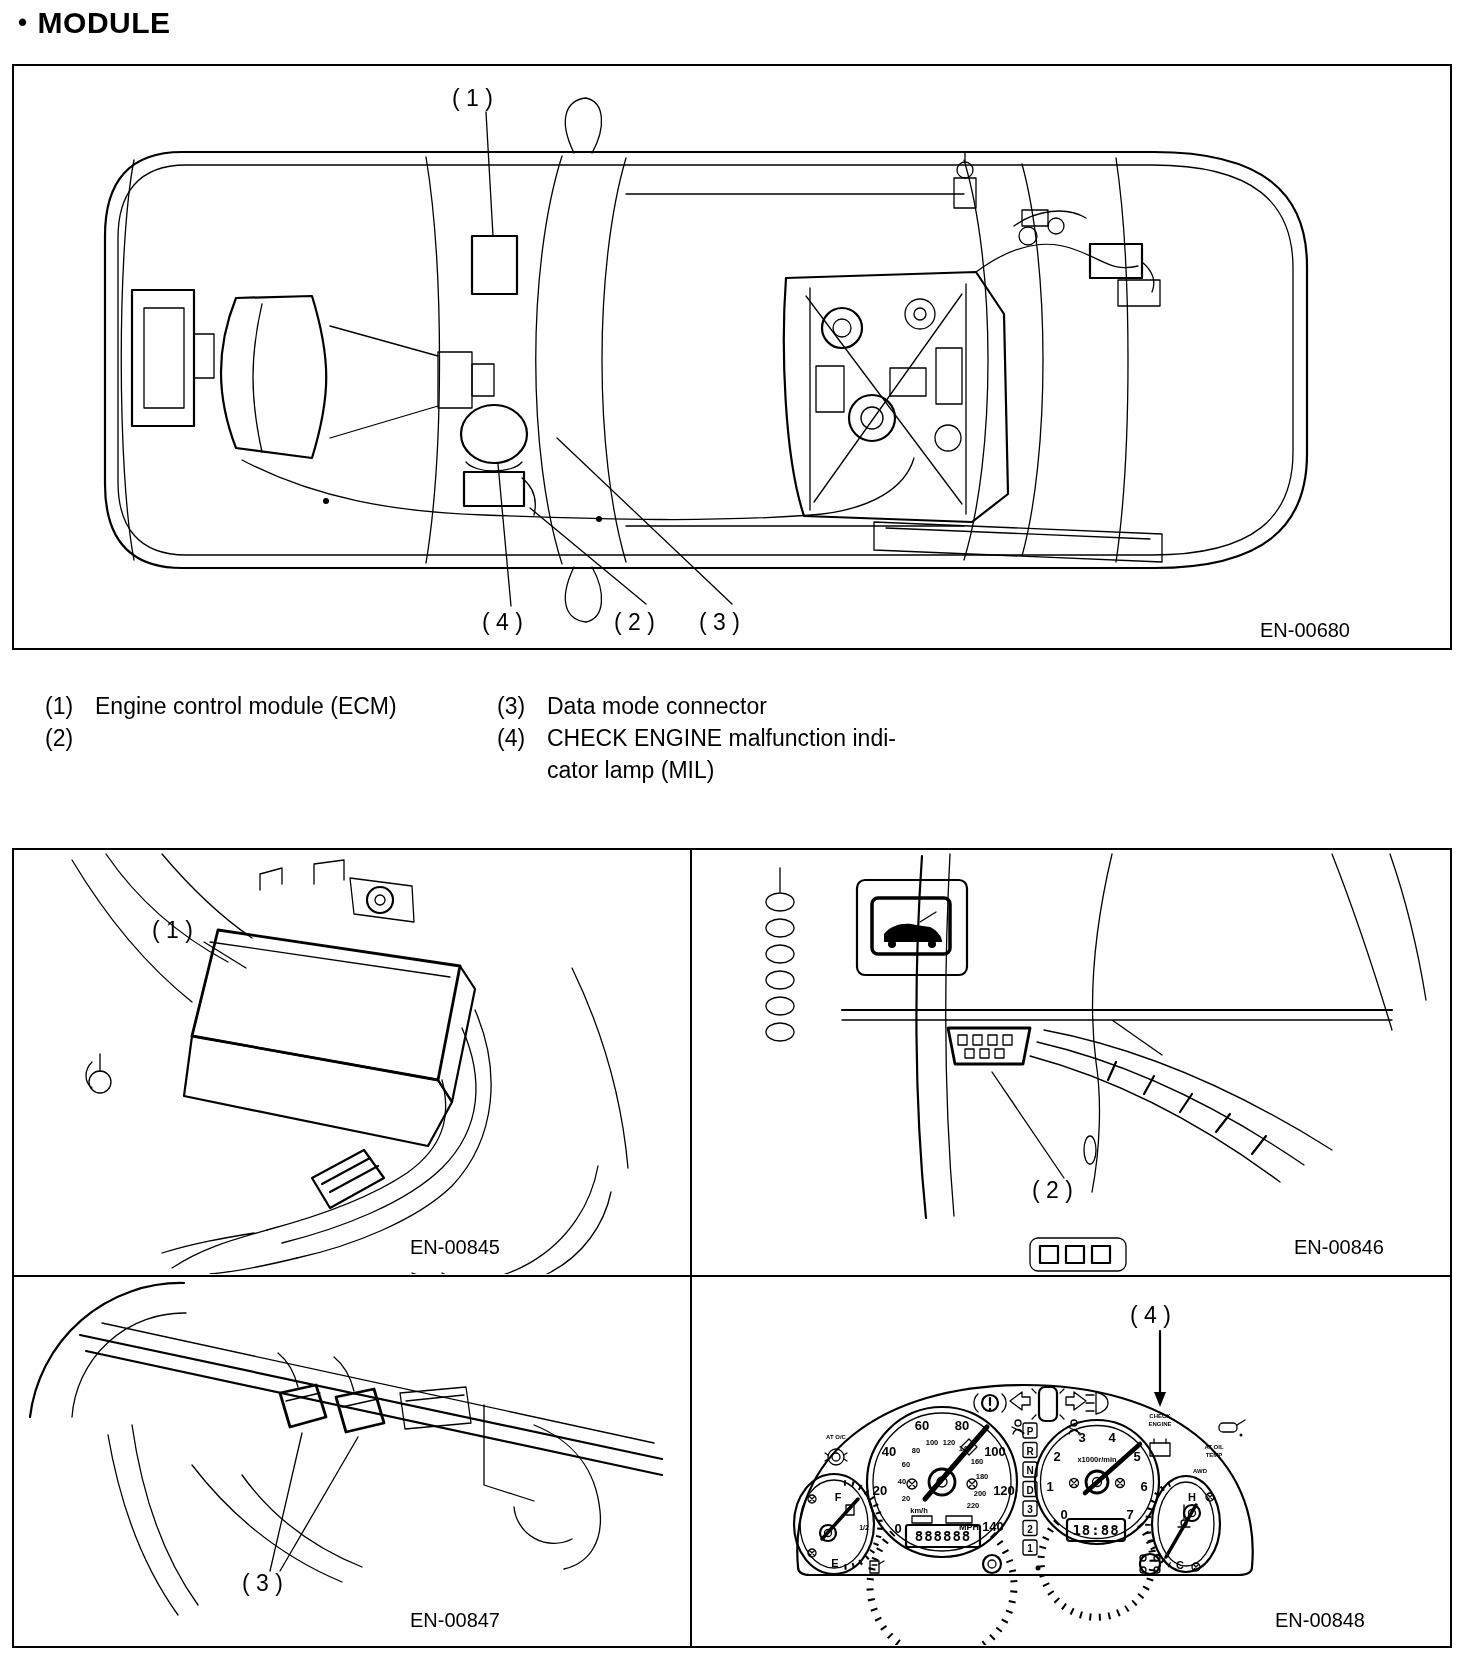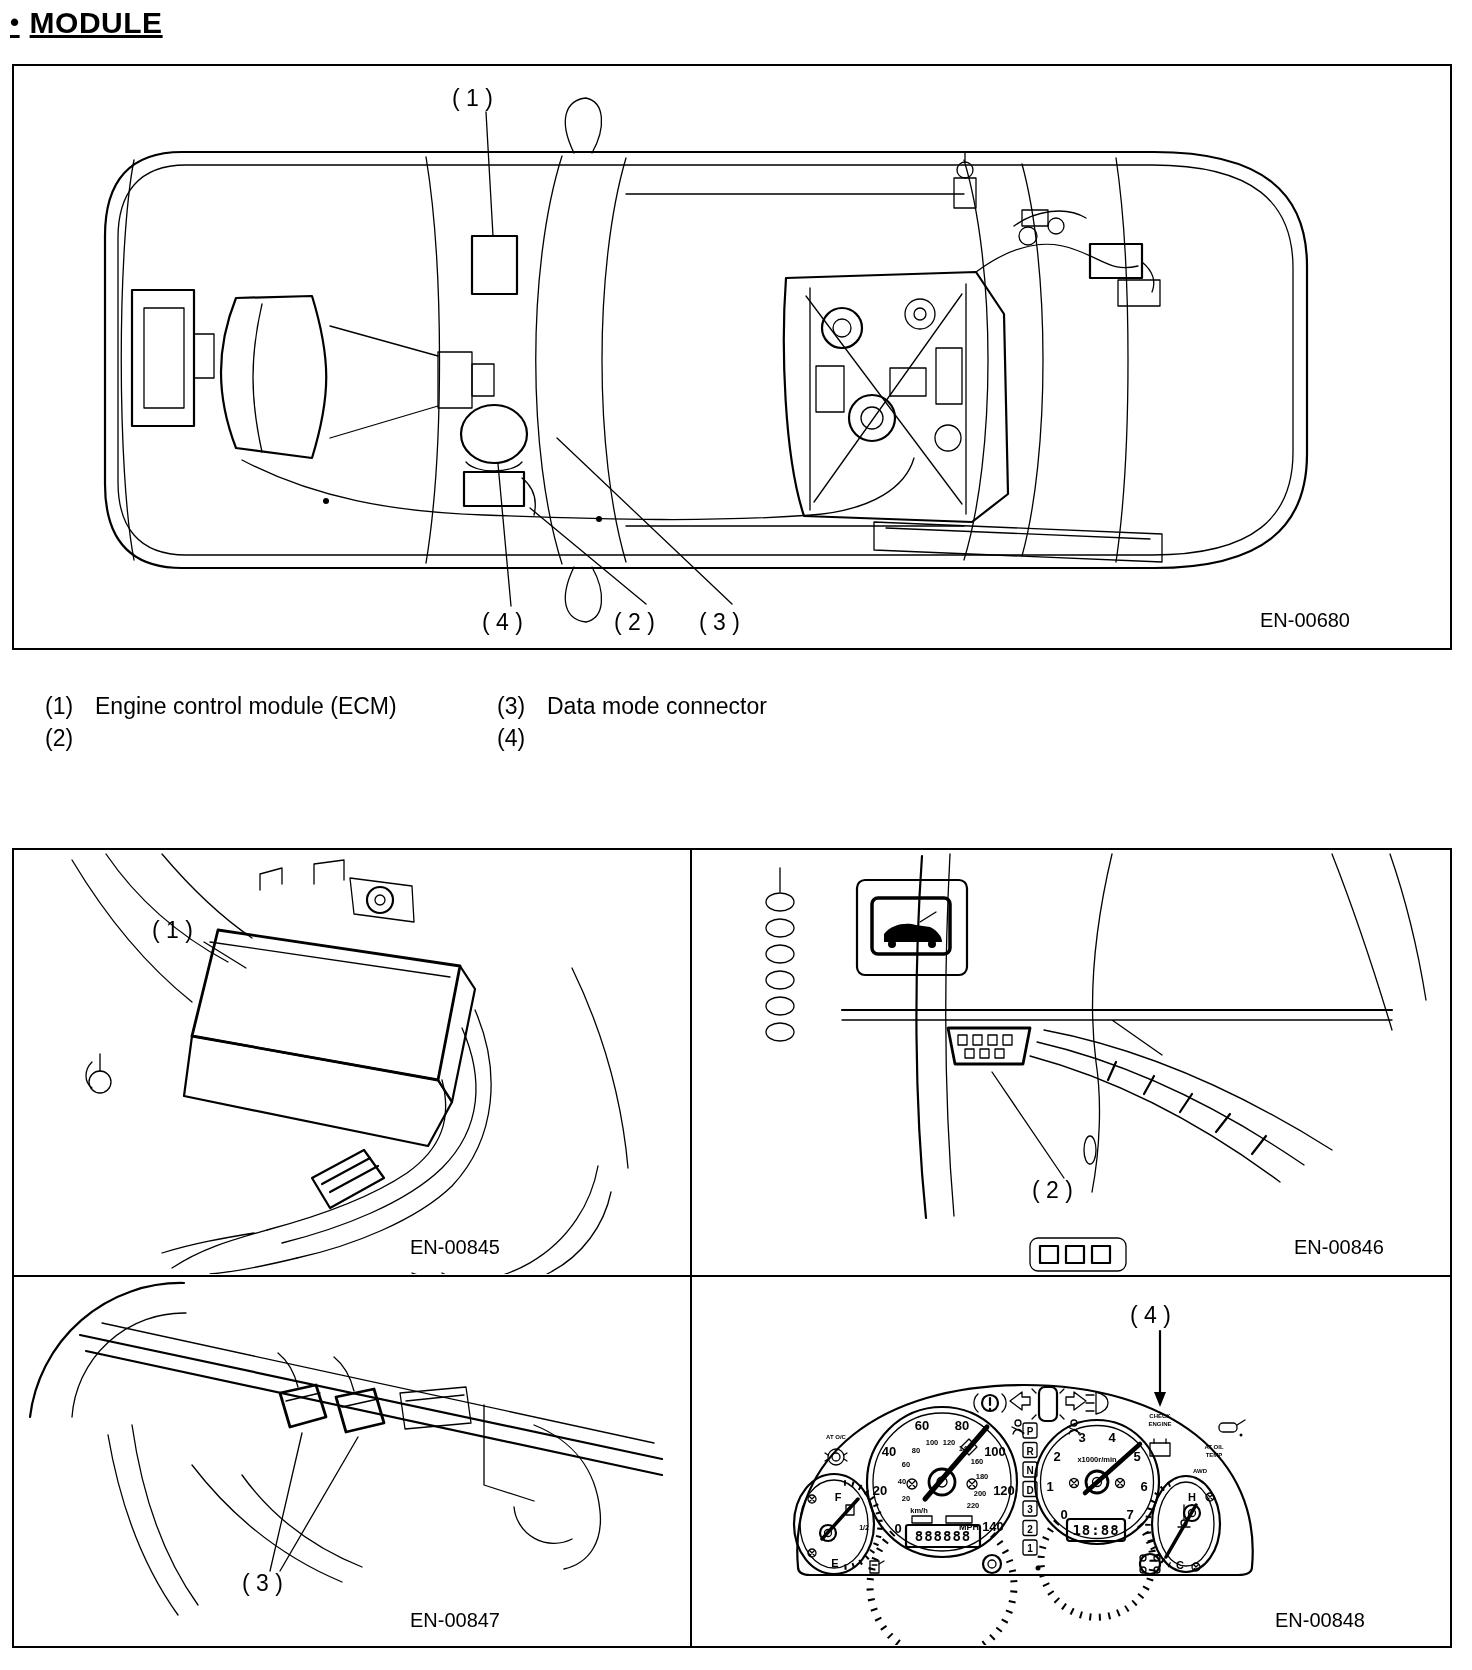--- a/index.html
+++ b/index.html
@@ -1,17 +1,17 @@
 <!DOCTYPE html>
 <html><head>
 <meta charset="utf-8">
 <style>
   html,body{margin:0;padding:0;background:#fff;}
   body{width:1472px;height:1670px;position:relative;font-family:"Liberation Sans",sans-serif;color:#000;}
-  .page-title{position:absolute;left:10px;top:6px;font-size:30px;font-weight:bold;letter-spacing:.5px;text-decoration:underline;}
+  .page-title{position:absolute;left:18px;top:6px;font-size:30px;font-weight:bold;letter-spacing:.5px;}
   .page-title .bullet{font-size:26px;margin-right:10px;vertical-align:2px;}
   .figure-box{position:absolute;left:12px;top:64px;width:1440px;height:586px;border:2.5px solid #000;box-sizing:border-box;}
   .fig-label{position:absolute;font-size:20px;color:#000;white-space:nowrap;}
   .legend{position:absolute;left:45px;top:690px;display:grid;grid-template-columns:452px 520px;font-size:23px;line-height:32px;}
   .leg-item{display:flex;align-items:flex-start;}
   .leg-num{width:50px;flex:0 0 50px;}
   .leg-text{white-space:pre-line;}
   .panel-grid{position:absolute;left:12px;top:848px;width:1440px;height:800px;border:2.5px solid #000;box-sizing:border-box;display:grid;grid-template-columns:678px 1fr;grid-template-rows:427px 1fr;}
   .panel{position:relative;overflow:hidden;}
   .panel-1{border-right:2.5px solid #000;border-bottom:2.5px solid #000;}
@@ -106,37 +106,39 @@
 
     <text class="co" x="438" y="40">( 1 )</text>
     <path class="ln1" d="M 472,46 L 479,170"></path>
     <text class="co" x="468" y="564">( 4 )</text>
     <path class="ln1" d="M 497,540 L 484,398"></path>
     <text class="co" x="600" y="564">( 2 )</text>
     <path class="ln1" d="M 632,538 L 516,442"></path>
     <text class="co" x="685" y="564">( 3 )</text>
     <path class="ln1" d="M 718,538 L 543,372"></path>
   </svg>
-  <span class="fig-label" style="right:100px;bottom:16px;">EN-00680</span>
+  <span class="fig-label" style="right:100px;bottom:6px;">EN-00680</span>
 </div>
 
 <div class="legend">
   <div class="leg-item">
     <span class="leg-num">(1)</span>
     <span class="leg-text">Engine control module (ECM)</span>
   </div>
   <div class="leg-item">
     <span class="leg-num">(3)</span>
     <span class="leg-text">Data mode connector</span>
   </div>
   <div class="leg-item">
     <span class="leg-num">(2)</span>
   </div>
   <div class="leg-item">
     <span class="leg-num">(4)</span>
+    <span class="leg-text">CHECK ENGINE malfunction indi-
+cator lamp (MIL)</span>
   </div>
 </div>
 
 <div class="panel-grid">
 
   <div class="panel panel-1">
     <svg width="675" height="424" viewBox="0 0 675 424">
       <path class="ln1" d="M 92,4 C 118,42 158,82 214,112 M 58,10 C 88,60 128,112 178,152 M 148,4 C 170,30 200,62 238,88"></path>
       <circle class="ln1" cx="86" cy="232" r="11"></circle>
         <path class="ln1" d="M 86,221 L 86,204 M 78,212 C 70,220 70,232 78,238"></path>

